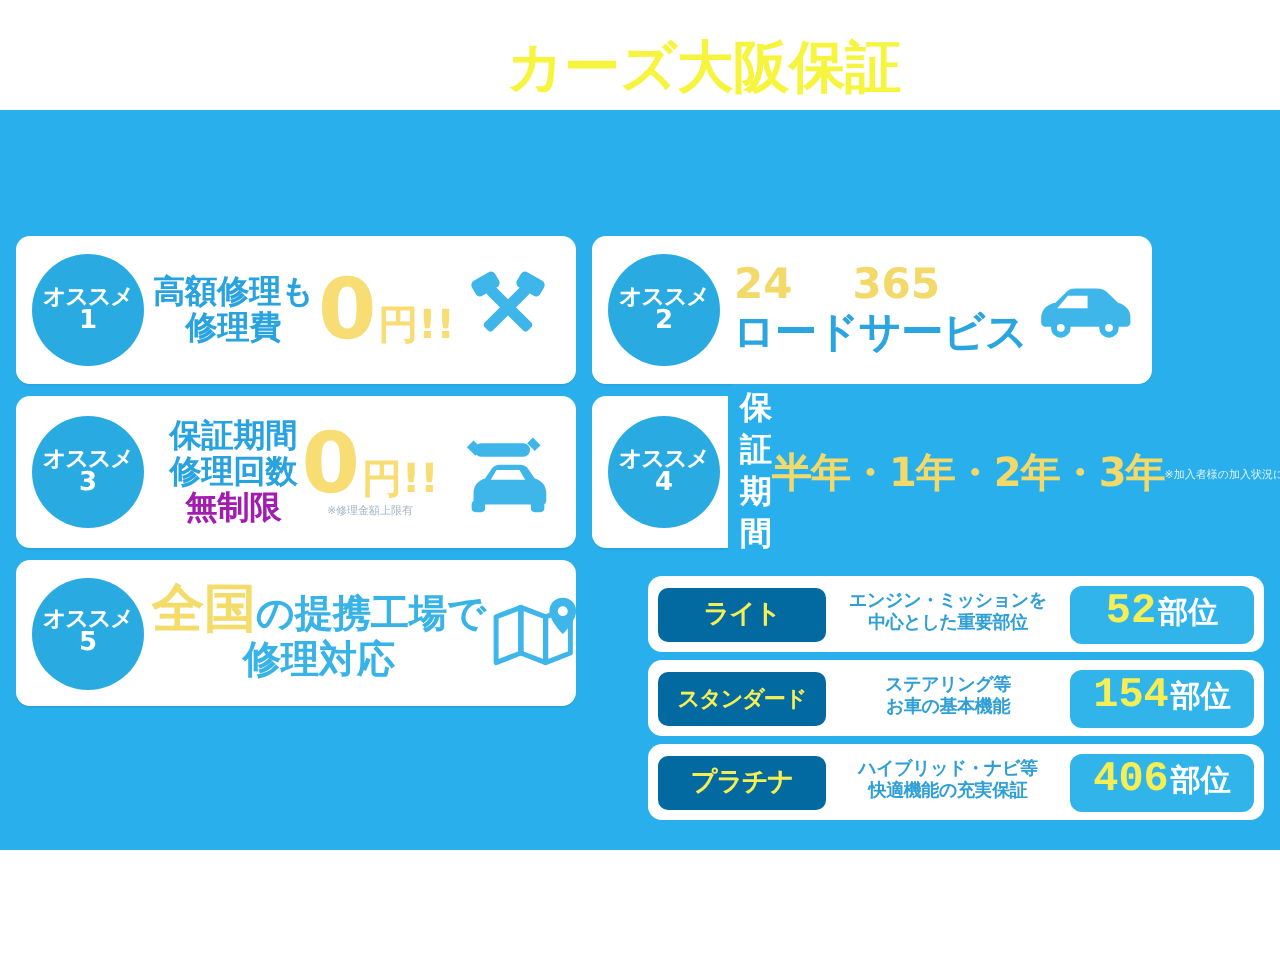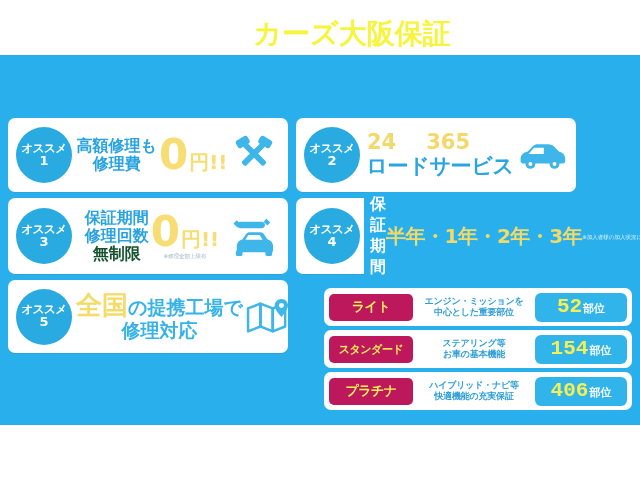--- a/index.html
+++ b/index.html
@@ -53,21 +53,21 @@
     margin-right:4px;
   }
   .badge-label { font-size:11.5px; font-weight:bold; line-height:1.05; letter-spacing:-0.5px; }
   .badge-num { font-size:13px; font-weight:bold; line-height:1.1; }
 
   .card-body { flex:1 1 auto; display:flex; align-items:center; justify-content:center; gap:2px; }
   .card-icon { flex:0 0 auto; width:52px; display:flex; align-items:center; justify-content:center; }
 
   .txtblock { display:flex; flex-direction:column; align-items:center; line-height:1.12; }
   .t-blue   { color:#29a3e0; font-weight:bold; font-size:16px; white-space:nowrap; }
-  .t-yellow { color:#14532d; font-weight:bold; font-size:16px; white-space:nowrap; }
+  .t-yellow { color:#a21caf; font-weight:bold; font-size:16px; white-space:nowrap; }
   .t-big-yellow {
     color:#f7dd73; font-weight:bold; font-size:42px; line-height:0.95;
     display:flex; align-items:baseline;
   }
   .t-big-yellow .unit { font-size:20px; margin-left:1px; }
   .note { color:#9fb6c4; font-size:5.5px; white-space:nowrap; margin-top:1px; }
 
   .c2-line1 { display:flex; align-items:baseline; gap:1px; white-space:nowrap; }
   .c2-num { color:#f3d96a; font-weight:bold; font-size:21px; }
   .c2-sm  { color:#ffffff; font-weight:bold; font-size:14px; }
@@ -84,36 +84,36 @@
   .c5-line2 { color:#38b3e8; font-weight:bold; font-size:19px; }
 
   
   .plans { position:absolute; left:324px; top:288px; width:308px; }
   .plan-row {
     height:38px; background:#ffffff; border-radius:7px;
     display:flex; align-items:center; padding:0 5px; margin-bottom:4px; gap:5px;
   }
   .plan-pill {
     flex:0 0 auto; width:84px; height:27px; border-radius:5px;
-    background:#be185d; color:#f5ef55; font-weight:bold;
+    background:#0369a1; color:#f5ef55; font-weight:bold;
     display:flex; align-items:center; justify-content:center;
     font-size:13px; letter-spacing:-0.5px;
   }
   .plan-pill.small { font-size:11px; }
   .plan-desc {
     flex:1 1 auto; text-align:center; color:#2f9fd6;
     font-size:9px; font-weight:bold; line-height:1.25; letter-spacing:-0.2px;
   }
   .plan-count {
     flex:0 0 auto; width:92px; height:29px; border-radius:6px;
     background:#31b4ea; display:flex; align-items:baseline; justify-content:center;
     gap:1px; padding-top:3px;font-family:Liberation Mono, monospace;
   }
   .plan-num { color:#f5ef55; font-weight:bold; font-size:21px; line-height:1; }
-  .plan-unit { color:#ffffff; font-weight:bold; font-size:11px; line-height:1; }
+  .plan-unit { color:#ffffff; font-weight:bold; font-size:15px; line-height:1; }
 
   svg { display:block; }
 </style>
 </head>
 <body>
 
 <div class="canvas">
 
   <div class="banner"></div>
 

